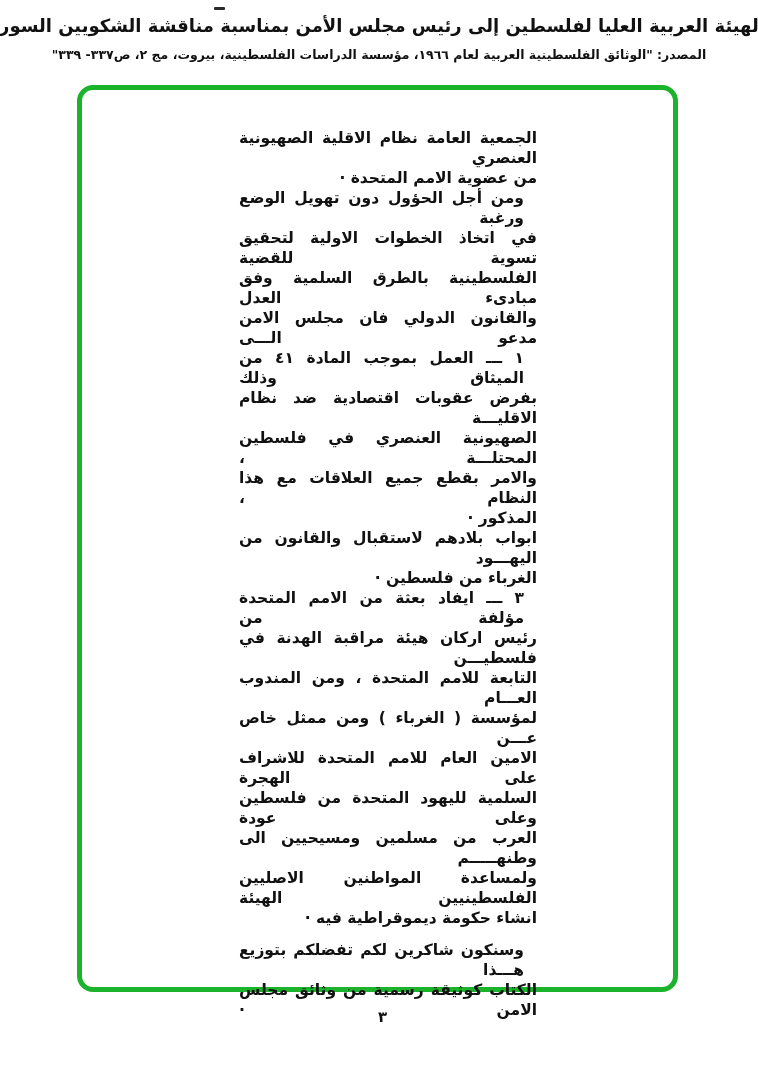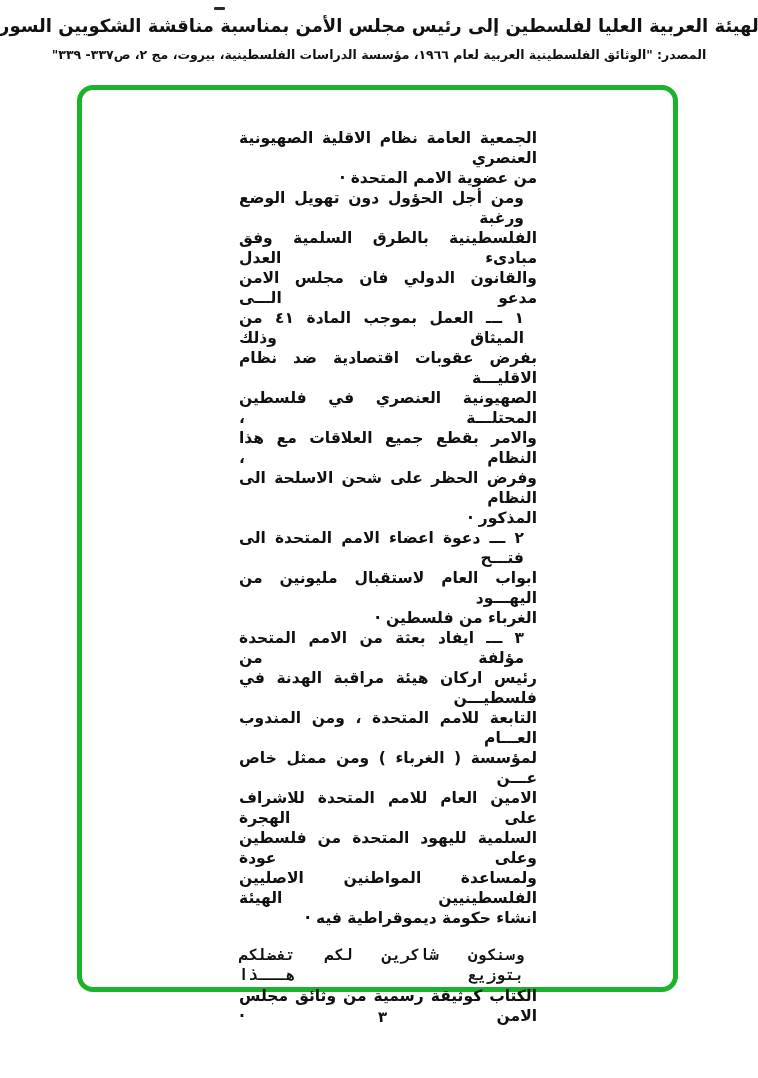--- a/index.html
+++ b/index.html
@@ -59,21 +59,21 @@
   }
   .line {
     min-height: 20px;
     text-align: right;
   }
   .j {
     text-align: justify;
     text-align-last: justify;
   }
   .ind { padding-right: 13px; }
-  .gap { margin-top: 18px; font-family: Liberation Mono, monospace; }
+  .gap { margin-top: 12px; }
   .page-number {
     position: absolute;
     left: 378px;
     top: 1008px;
     font-size: 15px;
     font-weight: bold;
     direction: rtl;
   }
 </style>
 </head>
@@ -86,37 +86,37 @@
   <div class="doc-title" dir="rtl">(تابع) مذكرة الهيئة العربية العليا لفلسطين إلى رئيس مجلس الأمن بمناسبة مناقشة الشكويين السورية  والصهيونية</div>
 
   <div class="doc-source" dir="rtl">المصدر: "الوثائق الفلسطينية العربية لعام ١٩٦٦، مؤسسة الدراسات الفلسطينية، بيروت، مج ٢، ص٣٣٧- ٣٣٩"</div>
 
   <div class="frame" style="border-color: rgb(28, 179, 44);"></div>
 
   <div class="body-text" dir="rtl">
     <div class="line j">الجمعية العامة نظام الاقلية الصهيونية العنصري</div>
     <div class="line">من عضوية الامم المتحدة ·</div>
     <div class="line j ind">ومن أجل الحؤول دون تهويل الوضع ورغبة</div>
+    <div class="line j">في اتخاذ الخطوات الاولية لتحقيق تسوية للقضية</div>
     <div class="line j">الفلسطينية بالطرق السلمية وفق مبادىء العدل</div>
     <div class="line j">والقانون الدولي فان مجلس الامن مدعو الـــى</div>
     <div class="line j ind">١ ـــ العمل بموجب المادة ٤١ من الميثاق وذلك</div>
     <div class="line j">بفرض عقوبات اقتصادية ضد نظام الاقليـــة</div>
     <div class="line j">الصهيونية العنصري في فلسطين المحتلـــة ،</div>
     <div class="line j">والامر بقطع جميع العلاقات مع هذا النظام ،</div>
-    <div class="line j">وفرض الحظر على شحن الاسلحة الى النظام</div>
     <div class="line">المذكور ·</div>
-    <div class="line j ind">٢ ـــ دعوة اعضاء الامم المتحدة الى فتـــح</div>
-    <div class="line j">ابواب العام لاستقبال مليونين من اليهـــود</div>
+    <div class="line j">ابواب بلادهم لاستقبال والقانون من اليهـــود</div>
     <div class="line">الغرباء من فلسطين ·</div>
     <div class="line j ind">٣ ـــ ايفاد بعثة من الامم المتحدة مؤلفة من</div>
     <div class="line j">رئيس اركان هيئة مراقبة الهدنة في فلسطيـــن</div>
     <div class="line j">التابعة للامم المتحدة ، ومن المندوب العـــام</div>
     <div class="line j">لمؤسسة ( الغرباء ) ومن ممثل خاص عـــن</div>
     <div class="line j">الامين العام للامم المتحدة للاشراف على الهجرة</div>
     <div class="line j">السلمية لليهود المتحدة من فلسطين وعلى عودة</div>
+    <div class="line j">العرب من مسلمين ومسيحيين الى وطنهـــــم</div>
     <div class="line j">ولمساعدة المواطنين الاصليين الفلسطينيين الهيئة</div>
     <div class="line">انشاء حكومة ديموقراطية فيه ·</div>
     <div class="line j ind gap">وسنكون شاكرين لكم تفضلكم بتوزيع هـــذا</div>
     <div class="line j">الكتاب كوثيقة رسمية من وثائق مجلس الامن ·</div>
 
   </div>
 
   <div class="page-number">٣</div>
 
 </div>

